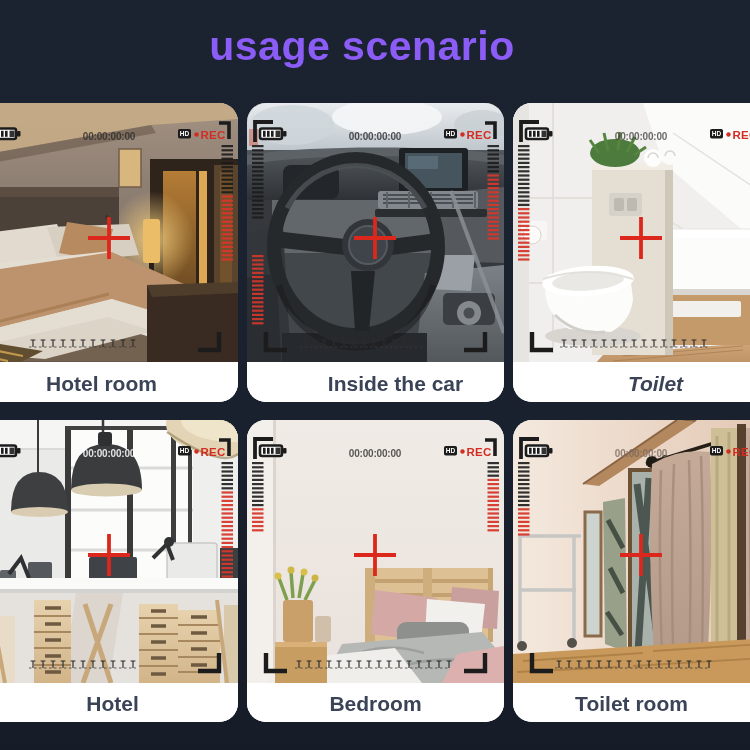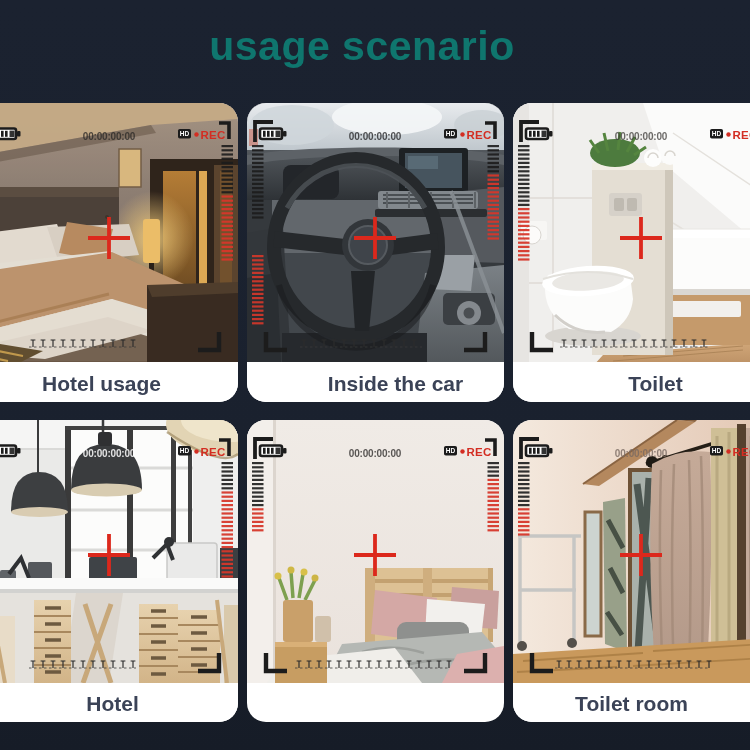--- a/index.html
+++ b/index.html
@@ -1,20 +1,20 @@
 <!DOCTYPE html>
 <html><head><meta charset="utf-8">
 <style>
 * { margin:0; padding:0; box-sizing:border-box; }
 html,body { width:750px; height:750px; overflow:hidden;
   background:linear-gradient(180deg,#1b2230 0%,#1a212e 60%,#161c27 100%);
   font-family:"Liberation Sans", sans-serif; }
 .stage { position:relative; width:750px; height:750px; }
 h1 { position:absolute; top:23px; left:0; width:724px; text-align:center;
-  color:#0f766e; font-size:41px; font-weight:bold; letter-spacing:0.5px; }
+  color:#8b5cf6; font-size:41px; font-weight:bold; letter-spacing:0.5px; }
 .card { position:absolute; background:#fff; border-radius:19px; overflow:hidden; }
 .ph { display:block; }
 .lbl { position:absolute; left:0; right:0; bottom:0; background:#fff;
   border-radius:14px 14px 0 0; display:flex; align-items:center; justify-content:center;
   padding-top:3px; color:#3b4357; font-size:21px; font-weight:bold; }
 </style></head>
 <body>
 <div class="stage">
 <h1>usage scenario</h1>
 
@@ -131,21 +131,21 @@
 <path d="M122.0 244 v-7" stroke="#2c2c2c" stroke-width="1.5" opacity="0.78"></path>
 <path d="M119.6 237 h4.8" stroke="#2c2c2c" stroke-width="1.4" opacity="0.72"></path>
 <path d="M132.0 244 v-7" stroke="#2c2c2c" stroke-width="1.5" opacity="0.78"></path>
 <path d="M129.6 237 h4.8" stroke="#2c2c2c" stroke-width="1.4" opacity="0.72"></path>
 <path d="M142.0 244 v-7" stroke="#2c2c2c" stroke-width="1.5" opacity="0.78"></path>
 <path d="M139.6 237 h4.8" stroke="#2c2c2c" stroke-width="1.4" opacity="0.72"></path>
 <path d="M152.0 244 v-7" stroke="#2c2c2c" stroke-width="1.5" opacity="0.78"></path>
 <path d="M149.6 237 h4.8" stroke="#2c2c2c" stroke-width="1.4" opacity="0.72"></path>
   </svg>
   <div class="lbl" style="height:40px;">
-        <span style="position:relative;left:-8px;">Hotel usage</span>
+        <span style="position:relative;left:-8px;">Hotel room</span>
       </div>
 </div>
 <div class="card" style="left:247px;top:103px;width:257px;height:299px;">
   <svg class="ph" width="257" height="259" viewBox="0 0 257 259" preserveAspectRatio="none">
 
 <defs>
  <linearGradient id="c_win" x1="0" y1="0" x2="0" y2="1">
   <stop offset="0" stop-color="#e8ebee"></stop>
             <stop offset="1" stop-color="#bdc5cb"></stop>
  </linearGradient>
@@ -408,21 +408,21 @@
 <path d="M161.0 244 v-7" stroke="#2c2c2c" stroke-width="1.5" opacity="0.78"></path>
 <path d="M158.6 237 h4.8" stroke="#2c2c2c" stroke-width="1.4" opacity="0.72"></path>
 <path d="M171.0 244 v-7" stroke="#2c2c2c" stroke-width="1.5" opacity="0.78"></path>
 <path d="M168.6 237 h4.8" stroke="#2c2c2c" stroke-width="1.4" opacity="0.72"></path>
 <path d="M181.0 244 v-7" stroke="#2c2c2c" stroke-width="1.5" opacity="0.78"></path>
 <path d="M178.6 237 h4.8" stroke="#2c2c2c" stroke-width="1.4" opacity="0.72"></path>
 <path d="M191.0 244 v-7" stroke="#2c2c2c" stroke-width="1.5" opacity="0.78"></path>
 <path d="M188.6 237 h4.8" stroke="#2c2c2c" stroke-width="1.4" opacity="0.72"></path>
   </svg>
   <div class="lbl" style="height:40px;">
-        <span style="position:relative;left:14px;">Toilet</span>
+        <span style="position:relative;left:14px;font-style:italic;">Toilet</span>
       </div>
 </div>
 <div class="card" style="left:-19px;top:420px;width:257px;height:302px;">
   <svg class="ph" width="257" height="263" viewBox="0 0 257 263" preserveAspectRatio="none">
 
 <defs>
  <linearGradient id="o_drw" x1="0" y1="0" x2="0" y2="1">
   <stop offset="0" stop-color="#e7d2ae"></stop>
             <stop offset="1" stop-color="#d2b488"></stop>
  </linearGradient>
@@ -659,20 +659,23 @@
 <path d="M159.6 241 h4.8" stroke="#2c2c2c" stroke-width="1.4" opacity="0.72"></path>
 <path d="M172.0 248 v-7" stroke="#2c2c2c" stroke-width="1.5" opacity="0.78"></path>
 <path d="M169.6 241 h4.8" stroke="#2c2c2c" stroke-width="1.4" opacity="0.72"></path>
 <path d="M182.0 248 v-7" stroke="#2c2c2c" stroke-width="1.5" opacity="0.78"></path>
 <path d="M179.6 241 h4.8" stroke="#2c2c2c" stroke-width="1.4" opacity="0.72"></path>
 <path d="M192.0 248 v-7" stroke="#2c2c2c" stroke-width="1.5" opacity="0.78"></path>
 <path d="M189.6 241 h4.8" stroke="#2c2c2c" stroke-width="1.4" opacity="0.72"></path>
 <path d="M202.0 248 v-7" stroke="#2c2c2c" stroke-width="1.5" opacity="0.78"></path>
 <path d="M199.6 241 h4.8" stroke="#2c2c2c" stroke-width="1.4" opacity="0.72"></path>
   </svg>
+  <div class="lbl" style="height:39px;">
+        <span style="position:relative;left:0px;">Bedroom</span>
+      </div>
 </div>
 <div class="card" style="left:513px;top:420px;width:257px;height:302px;">
   <svg class="ph" width="257" height="263" viewBox="0 0 257 263" preserveAspectRatio="none">
 
 <defs>
  <linearGradient id="f_wall" x1="0" y1="0" x2="1" y2="0">
   <stop offset="0" stop-color="#f4e9de"></stop>
             <stop offset="1" stop-color="#e3c7b3"></stop>
  </linearGradient>
  <linearGradient id="f_cur" x1="0" y1="0" x2="0" y2="1">

